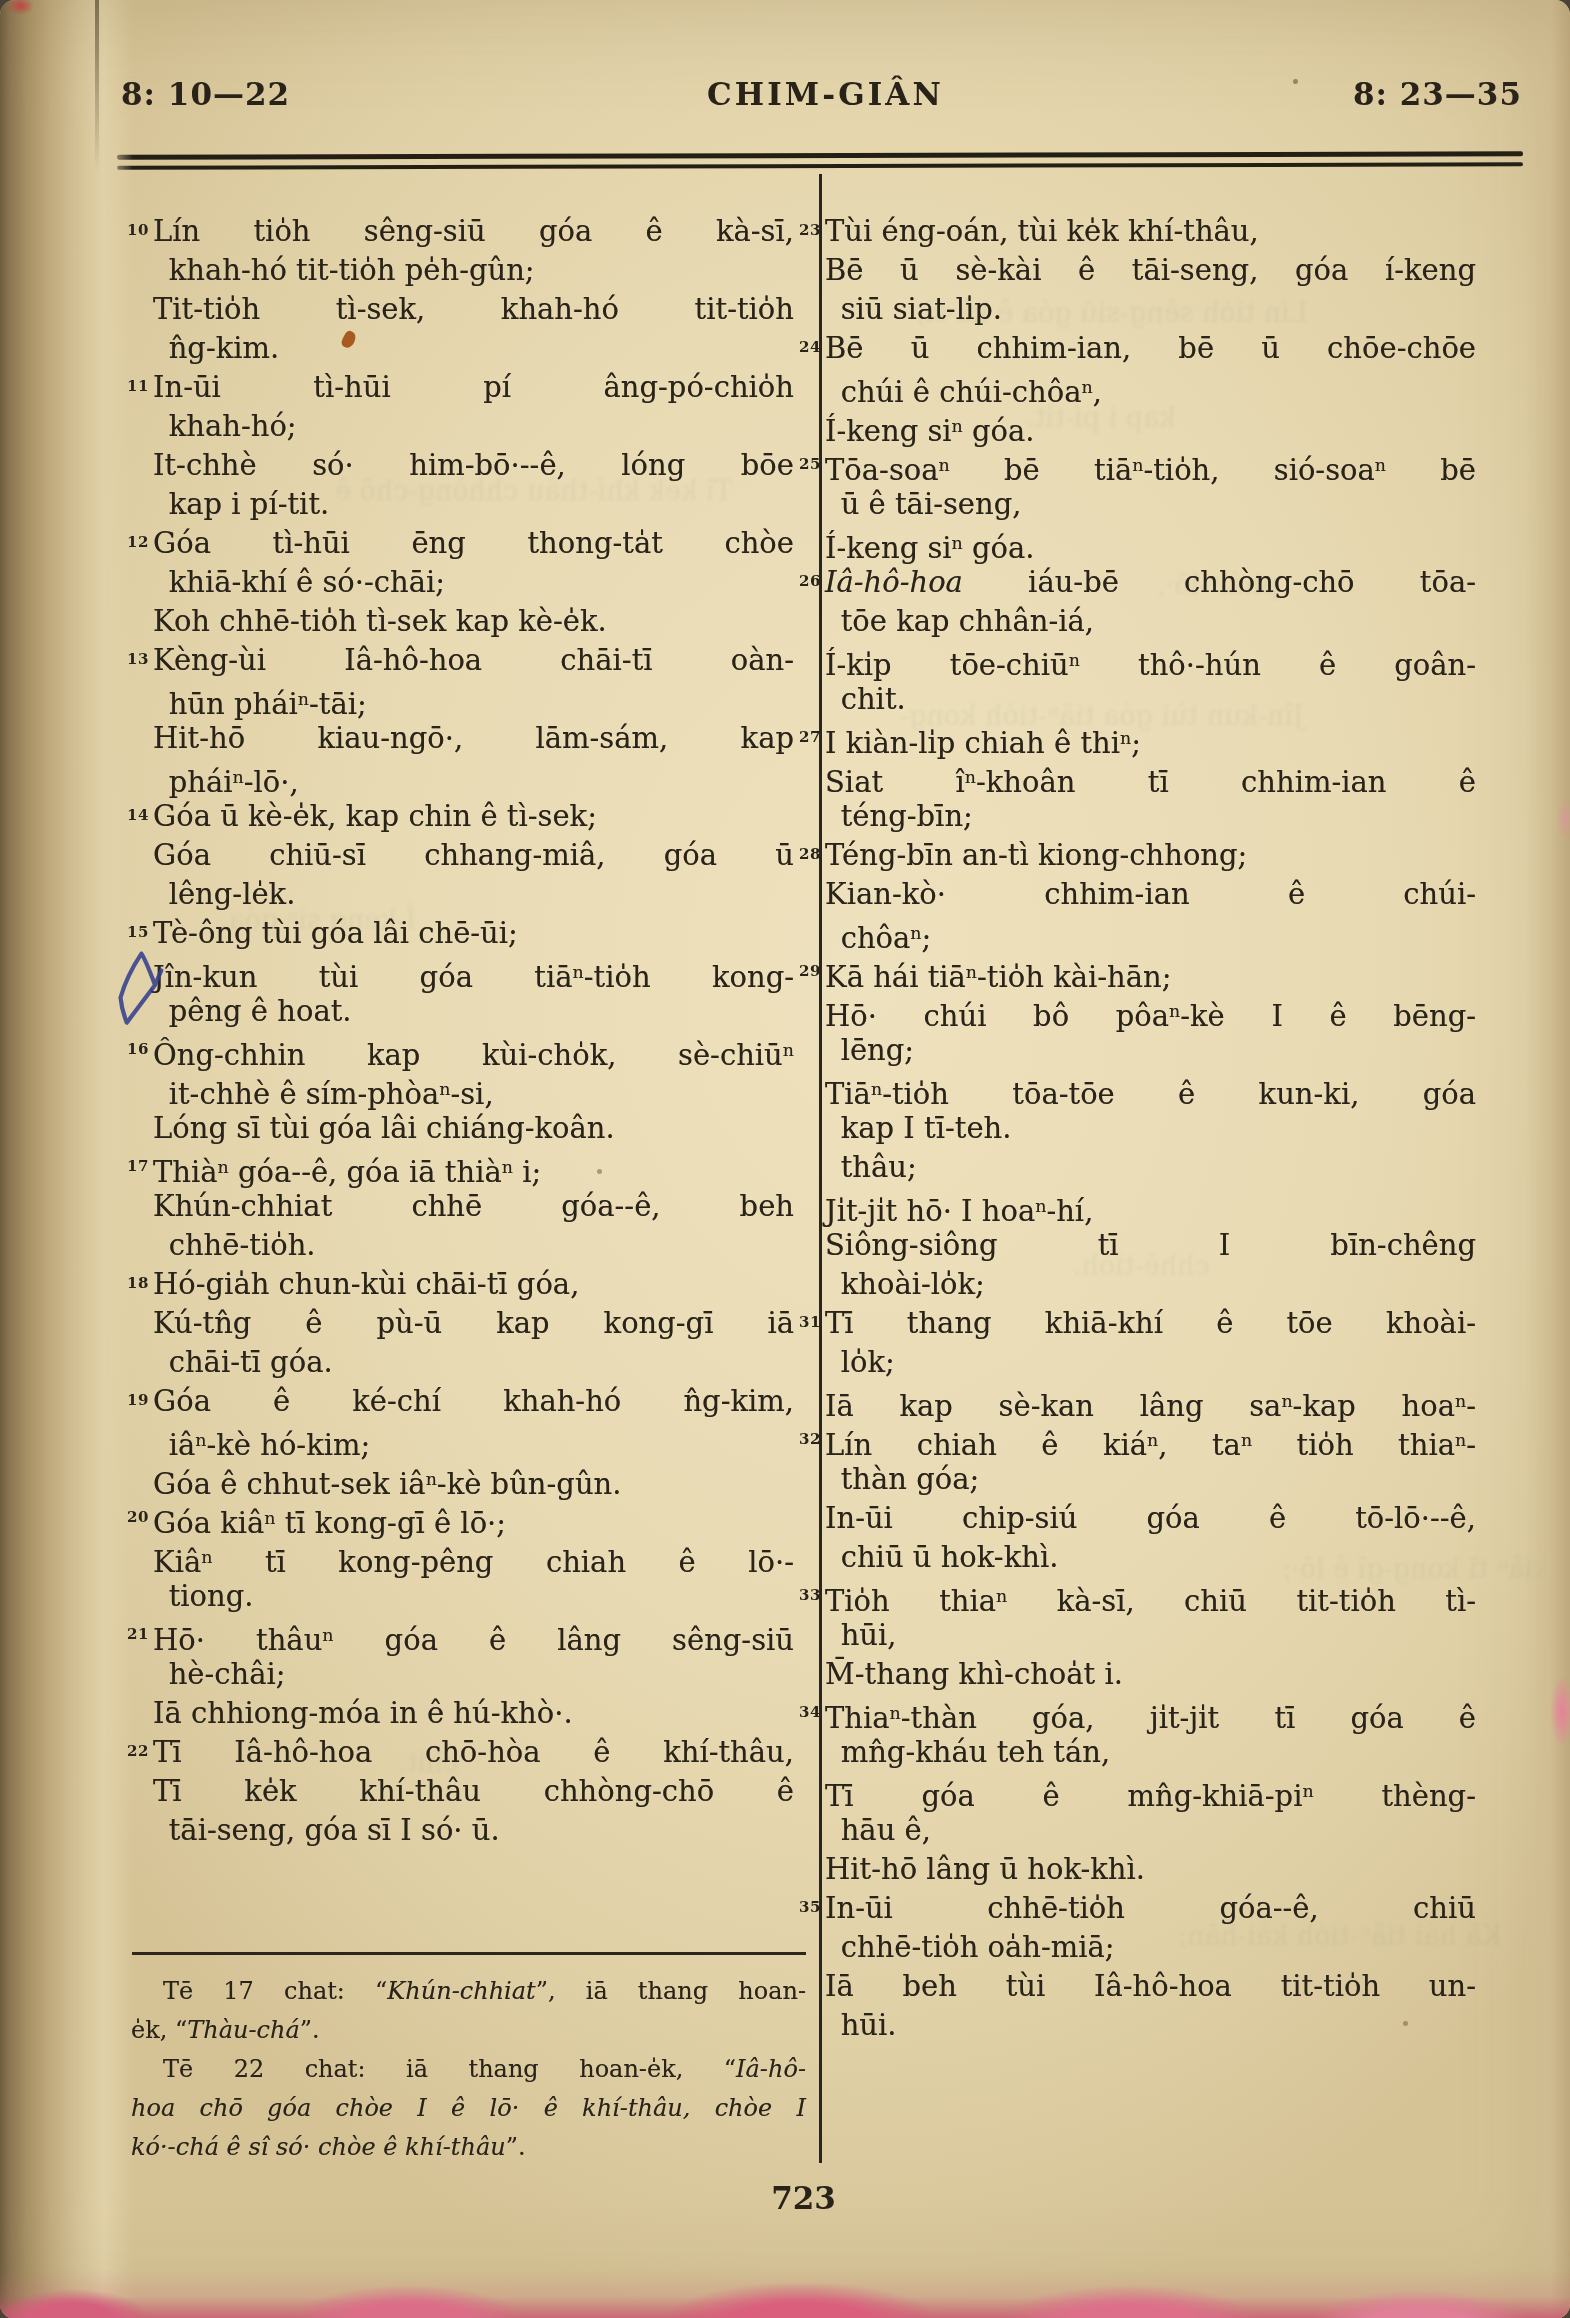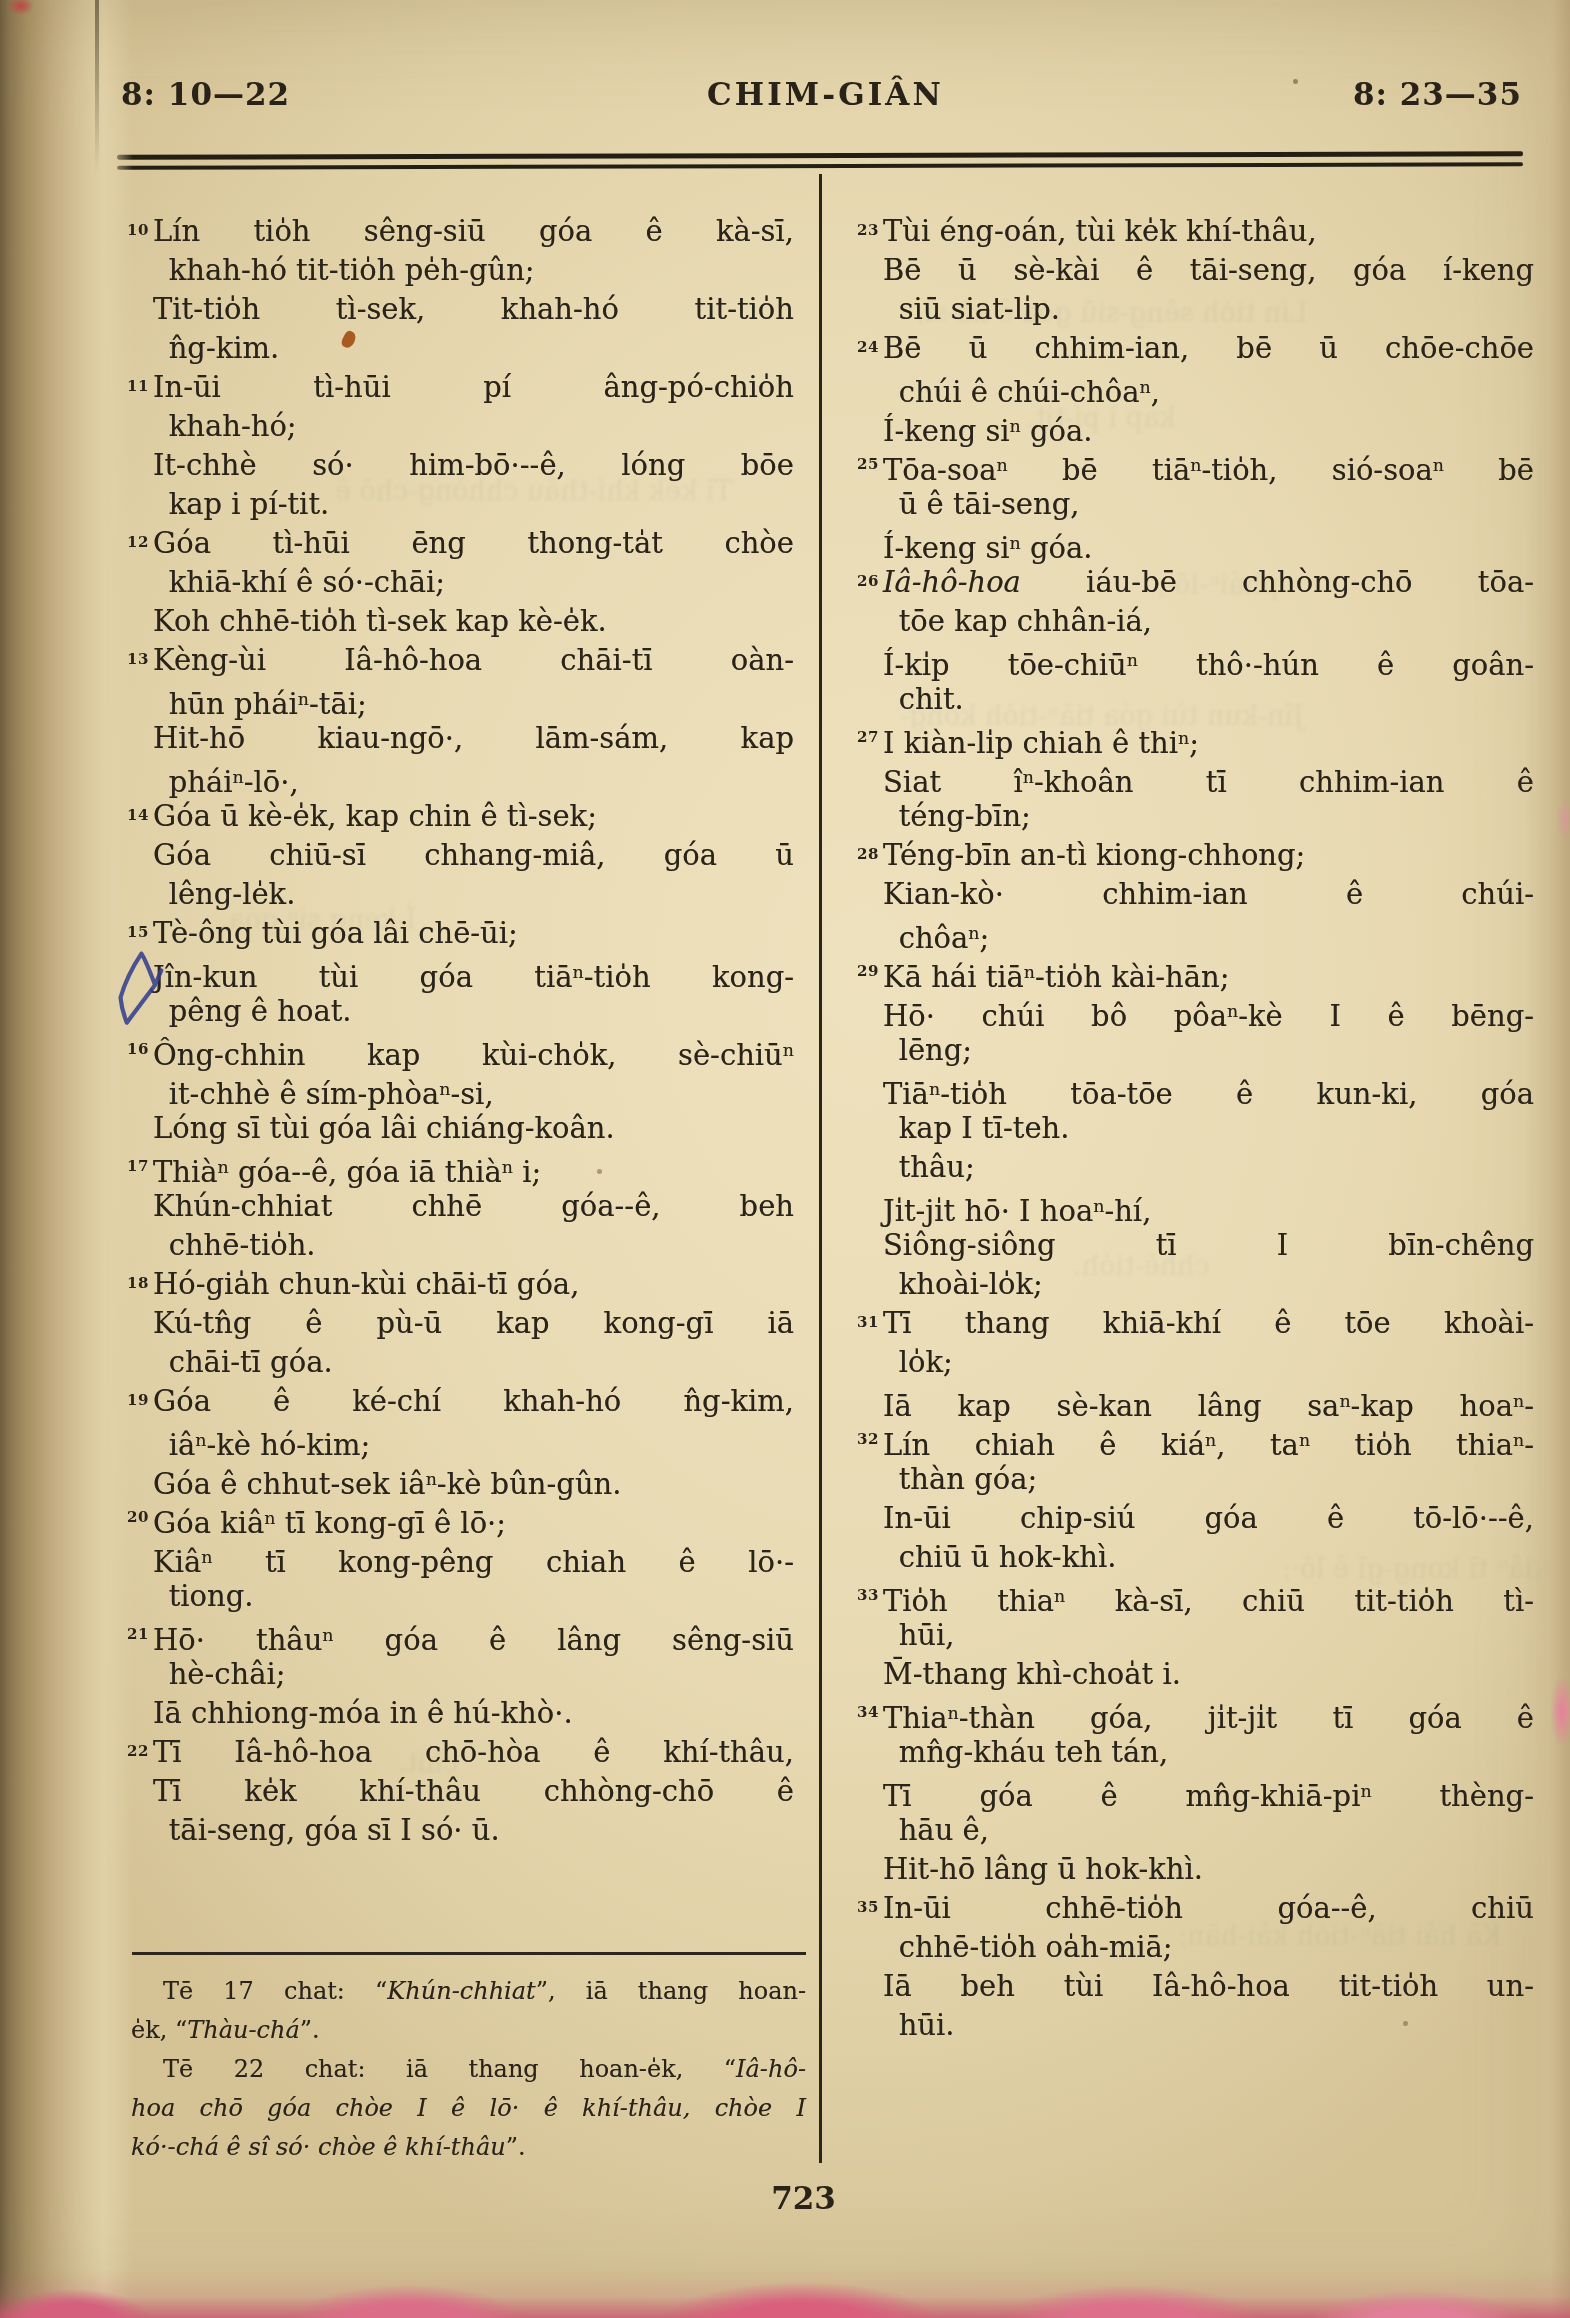--- a/index.html
+++ b/index.html
@@ -1,20 +1,21 @@
 <!DOCTYPE html>
 <html style="font-size:8.4px"><head>
 <meta charset="utf-8">
 <style>
   html,body{margin:0;padding:0;background:#4a4236;}
   .page{
     position:relative;width:1570px;height:2319px;overflow:hidden;
     background:radial-gradient(994px 1361px at 55% 42%, #eee1bd 0%, #e8dab3 50%, #e0d0a6 78%, #d5c396 100%);
     font-family:"DejaVu Serif","Liberation Serif",serif;
     color:#29231a;
+    border-radius:15px;
   }
   
   .gutter{position:absolute;left:0;top:0;width:133px;height:100%;z-index:3;pointer-events:none;
     background:linear-gradient(90deg,#6e5d41 0%,#8d7955 7%,#ab9569 20%,#c4ae82 38%,#d6c498 58%,#e2d2a9 78%,rgba(230,216,176,0) 100%);}
   .crease{position:absolute;left:95px;top:0;width:3.7px;height:173px;z-index:4;pointer-events:none;
     background:linear-gradient(180deg,rgba(48,38,20,.55),rgba(48,38,20,0));}
   .edge-right{position:absolute;right:0;top:0;width:44px;height:100%;z-index:3;pointer-events:none;
     background:linear-gradient(270deg,#c9b388 0%,#d9c79b 45%,rgba(230,216,176,0) 100%);}
   .vignette{position:absolute;inset:0;z-index:6;pointer-events:none;
     box-shadow:inset 0 0 105px rgba(115,92,52,.26);}
@@ -41,21 +42,21 @@
   .divider{position:absolute;left:819px;top:174px;width:2.6px;height:1989px;background:#2b261c;z-index:2;}
   .fnrule{position:absolute;left:132px;top:1952px;width:674px;height:3.1px;background:#2c261c;z-index:2;}
   
   .hdr{position:absolute;top:76px;font-size:31px;font-weight:bold;letter-spacing:1px;z-index:4;}
   .hdr-left{left:121px;}
   .hdr-title{left:0;width:1651px;text-align:center;letter-spacing:3.1px;}
   .hdr-right{left:1277px;width:245px;text-align:right;}
   
   .col{position:absolute;top:212px;z-index:4;}
   .col-left{left:153px;width:641px;}
-  .col-right{left:883px;width:651px;}
+  .col-right{left:825px;width:651px;}
   .vline{position:relative;font-size:29px;line-height:39px;height:39px;
     text-shadow:0 0 0.5px rgba(41,35,26,.45);}
   .vline.j{text-align:justify;text-align-last:justify;}
   .vline.ind{padding-left:15.7px;}
   .vnum{position:absolute;left:-26px;top:-1px;font-size:15px;font-weight:bold;letter-spacing:0.5px;text-shadow:none;}
   .supn{font-size:.6em;vertical-align:.5em;}
   .it{font-style:italic;}
   
   .fn{position:absolute;left:131px;top:1972px;width:675px;font-size:24px;line-height:39px;z-index:4;
     text-shadow:0 0 0.5px rgba(41,35,26,.4);}

